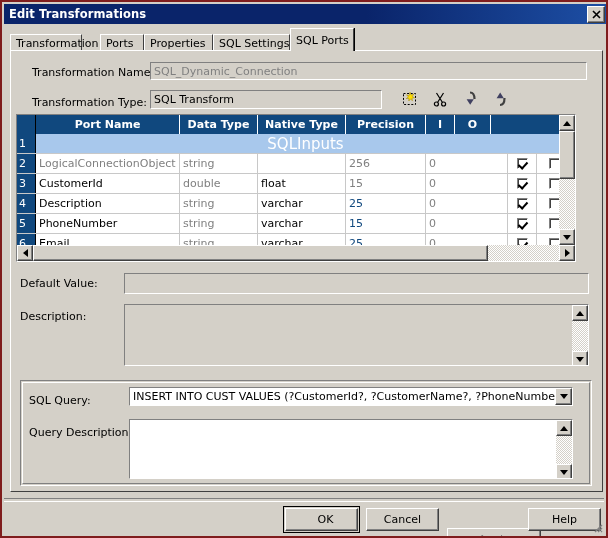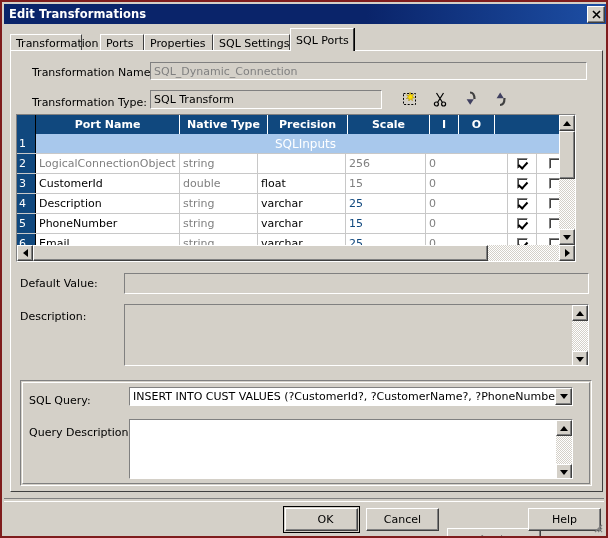--- a/index.html
+++ b/index.html
@@ -201,21 +201,21 @@
   .cell.blue { color: #10487e; }
   .cell.center { justify-content: center; padding-left: 0; }
 
   .grouprow {
     background: #a8c8ec;
   }
   .grouprow .grouptxt {
     flex: 1;
     display: flex; align-items: center; justify-content: center;
     color: #ffffff;
-    font-size: 12px;
+    font-size: 15px;
     text-align: center;
   }
 
   .chk {
     width: 11px; height: 11px;
     box-sizing: border-box;
     background: #ffffff;
     border-top: 1px solid #808080;
     border-left: 1px solid #808080;
     border-right: 1px solid #ffffff;
@@ -429,23 +429,23 @@
       <path d="M9 15 C13 15 13.5 11 13.5 8" stroke="#404040" stroke-width="2.2" fill="none"></path>
       <path d="M9.2 2.6 L5.6 8.2 L12.8 8.2 Z" fill="#404060"></path>
     </svg>
   </div>
 
   <div class="grid-wrap">
 
     <div class="grid-head">
       <div class="hcell" style="width:19px;min-width:19px;border-right:1px solid #000;"></div>
       <div class="hcell" style="width:144px;">Port Name</div>
+      <div class="hcell" style="width:78px;">Data Type</div>
       <div class="hcell" style="width:88px;">Native Type</div>
       <div class="hcell" style="width:80px;">Precision</div>
-      <div class="hcell" style="width:82px;">Scale</div>
       <div class="hcell" style="width:29px;">I</div>
       <div class="hcell" style="width:36px;">O</div>
     </div>
 
     <div class="row grouprow" style="top:19px;">
       <div class="rowhdr">1</div>
       <div class="grouptxt">SQLInputs</div>
     </div>
 
     <div class="row" style="top:39px;">

